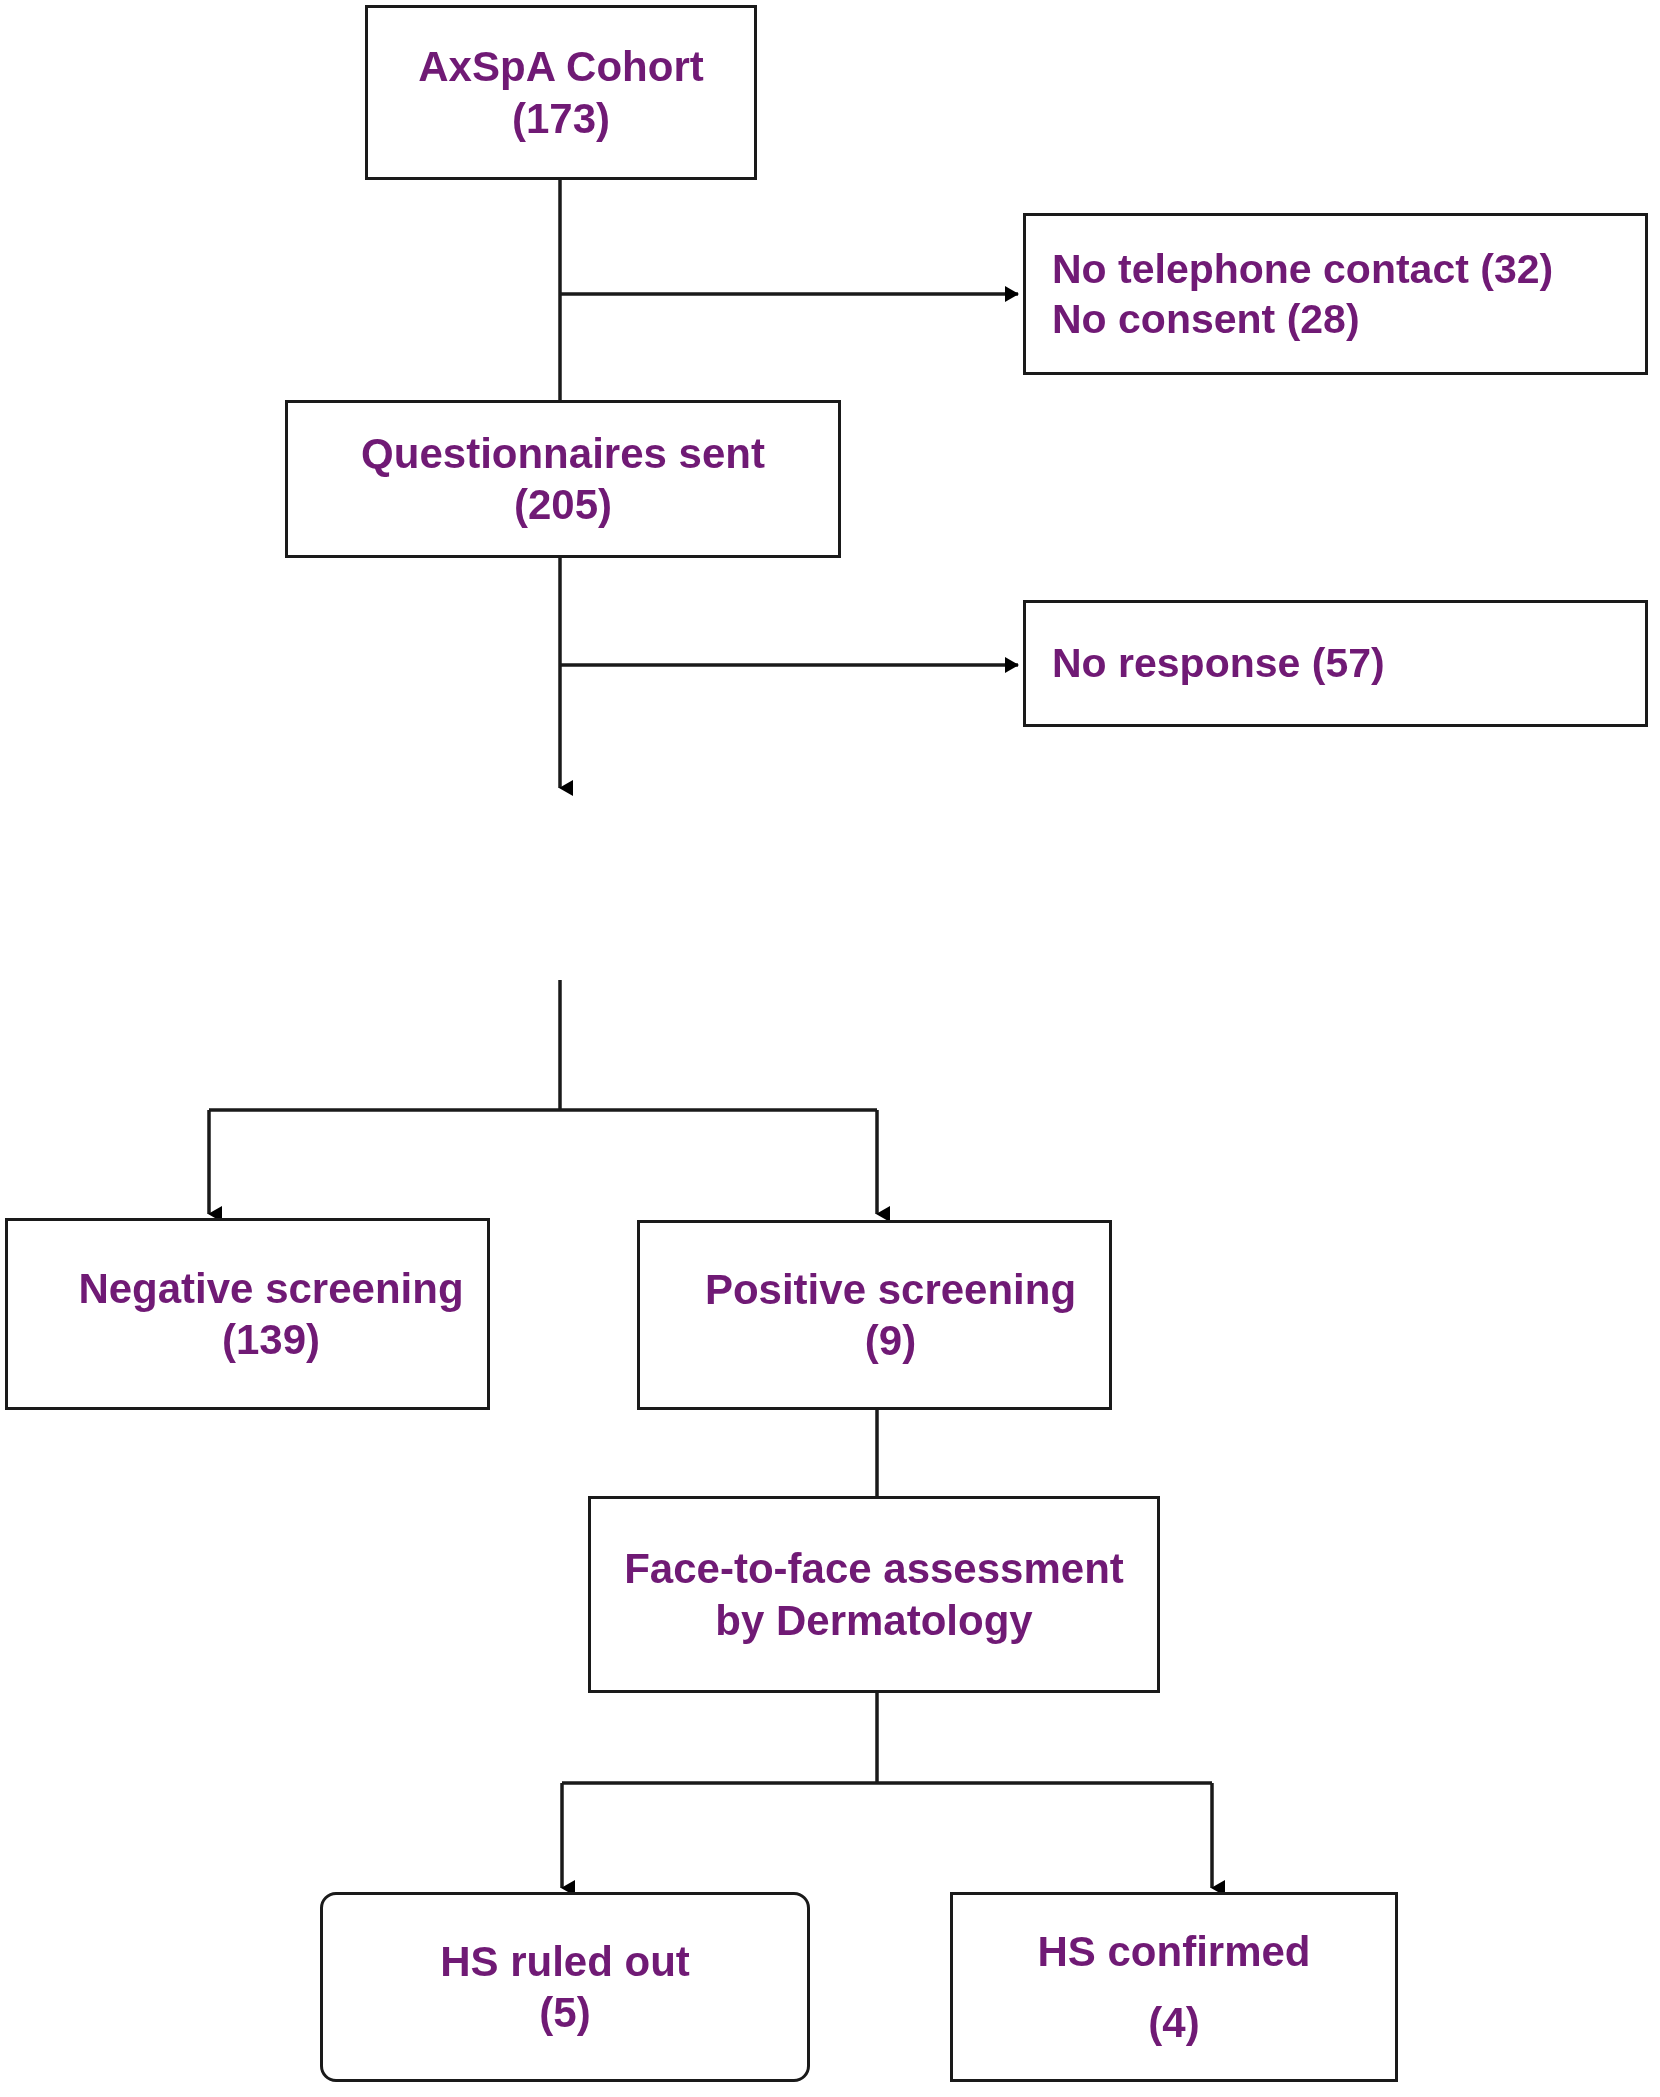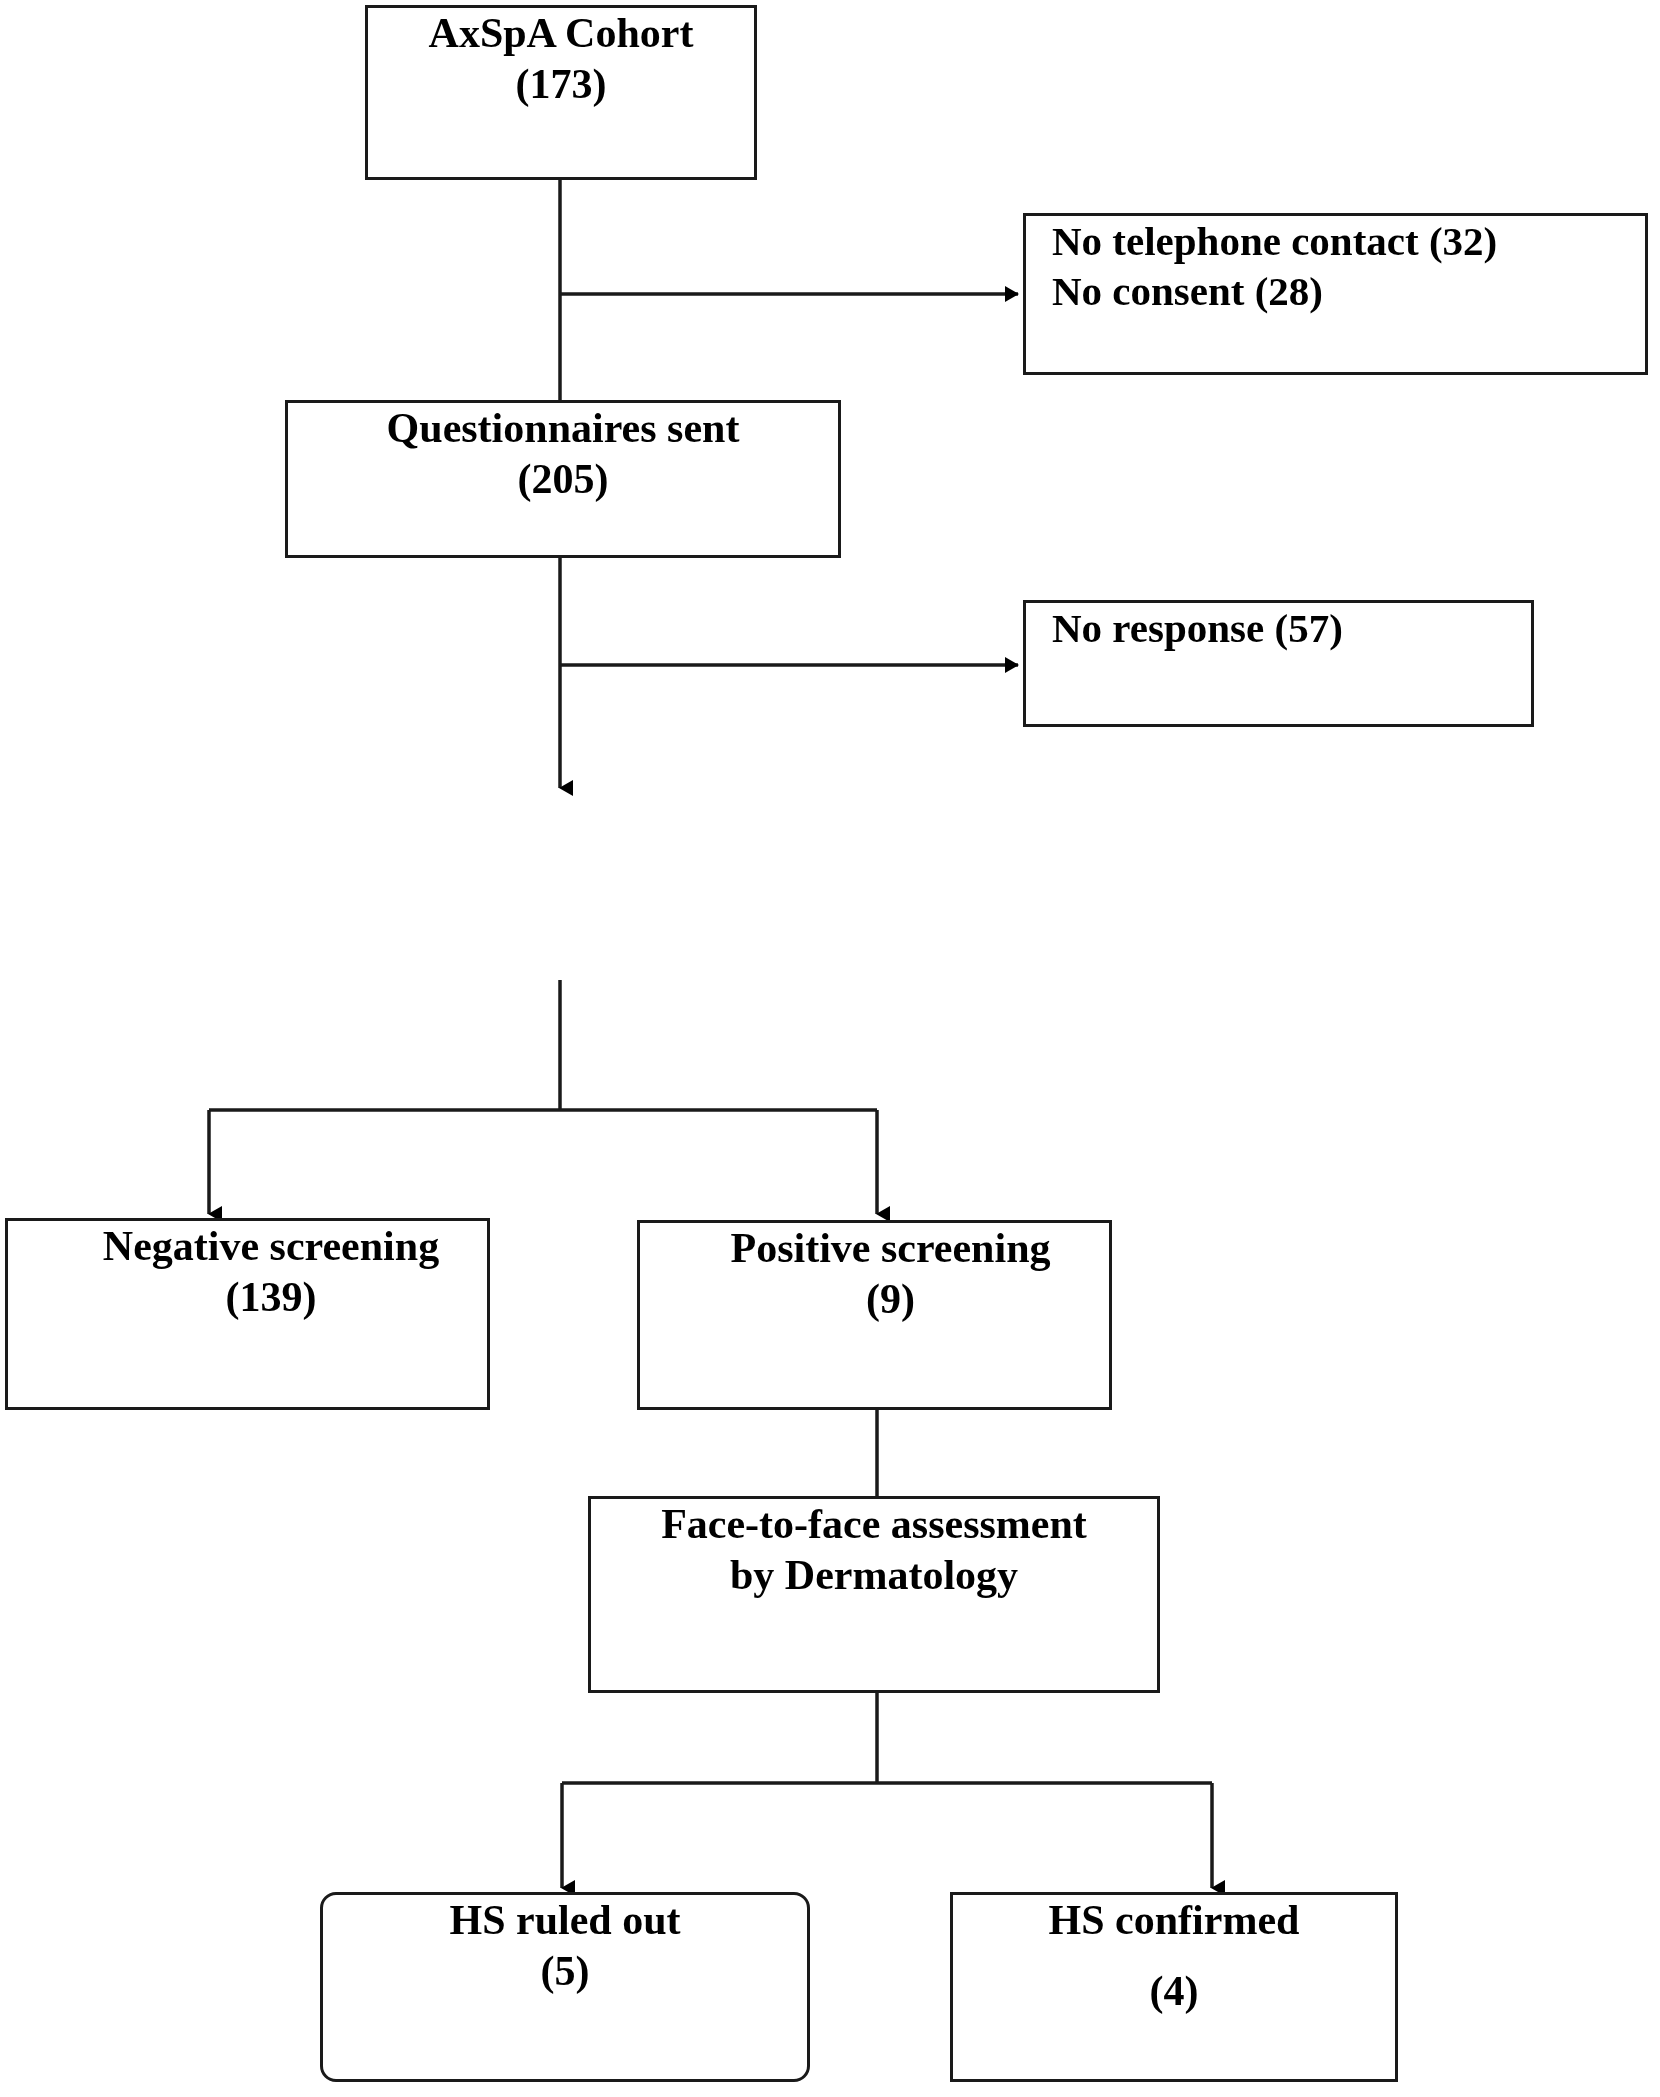--- a/index.html
+++ b/index.html
@@ -24,25 +24,25 @@
     pointer-events: none;
   }
   .node {
     position: absolute;
     box-sizing: border-box;
     border: 3px solid #1a1a1a;
     background: #ffffff;
     display: flex;
     flex-direction: column;
     align-items: center;
+    justify-content: center;
     font-weight: bold;
-    color: #000000;
+    color: #701a75;
     line-height: 1.22;
     z-index: 2;
-    font-family: Liberation Serif, serif;
   }
   .node .line {
     display: block;
     white-space: nowrap;
   }
   .node.align-left {
     align-items: flex-start;
     padding-left: 26px;
   }
   .f42 { font-size: 42px; }
@@ -92,21 +92,21 @@
   <div class="node align-left f41" style="left:1023px; top:213px; width:625px; height:162px;">
     <span class="line">No telephone contact (32)</span>
     <span class="line">No consent (28)</span>
   </div>
 
   <div class="node f42" style="left:285px; top:400px; width:556px; height:158px;">
     <span class="line">Questionnaires sent</span>
     <span class="line">(205)</span>
   </div>
 
-  <div class="node align-left f41" style="left:1023px; top:600px; width:511px; height:127px;">
+  <div class="node align-left f41" style="left:1023px; top:600px; width:625px; height:127px;">
     <span class="line">No response (57)</span>
   </div>
 
 
   <div class="node f42" style="left:5px; top:1218px; width:485px; height:192px;padding-left:47px;">
     <span class="line">Negative screening</span>
     <span class="line">(139)</span>
   </div>
 
   <div class="node f42" style="left:637px; top:1220px; width:475px; height:190px;padding-left:32px;">

